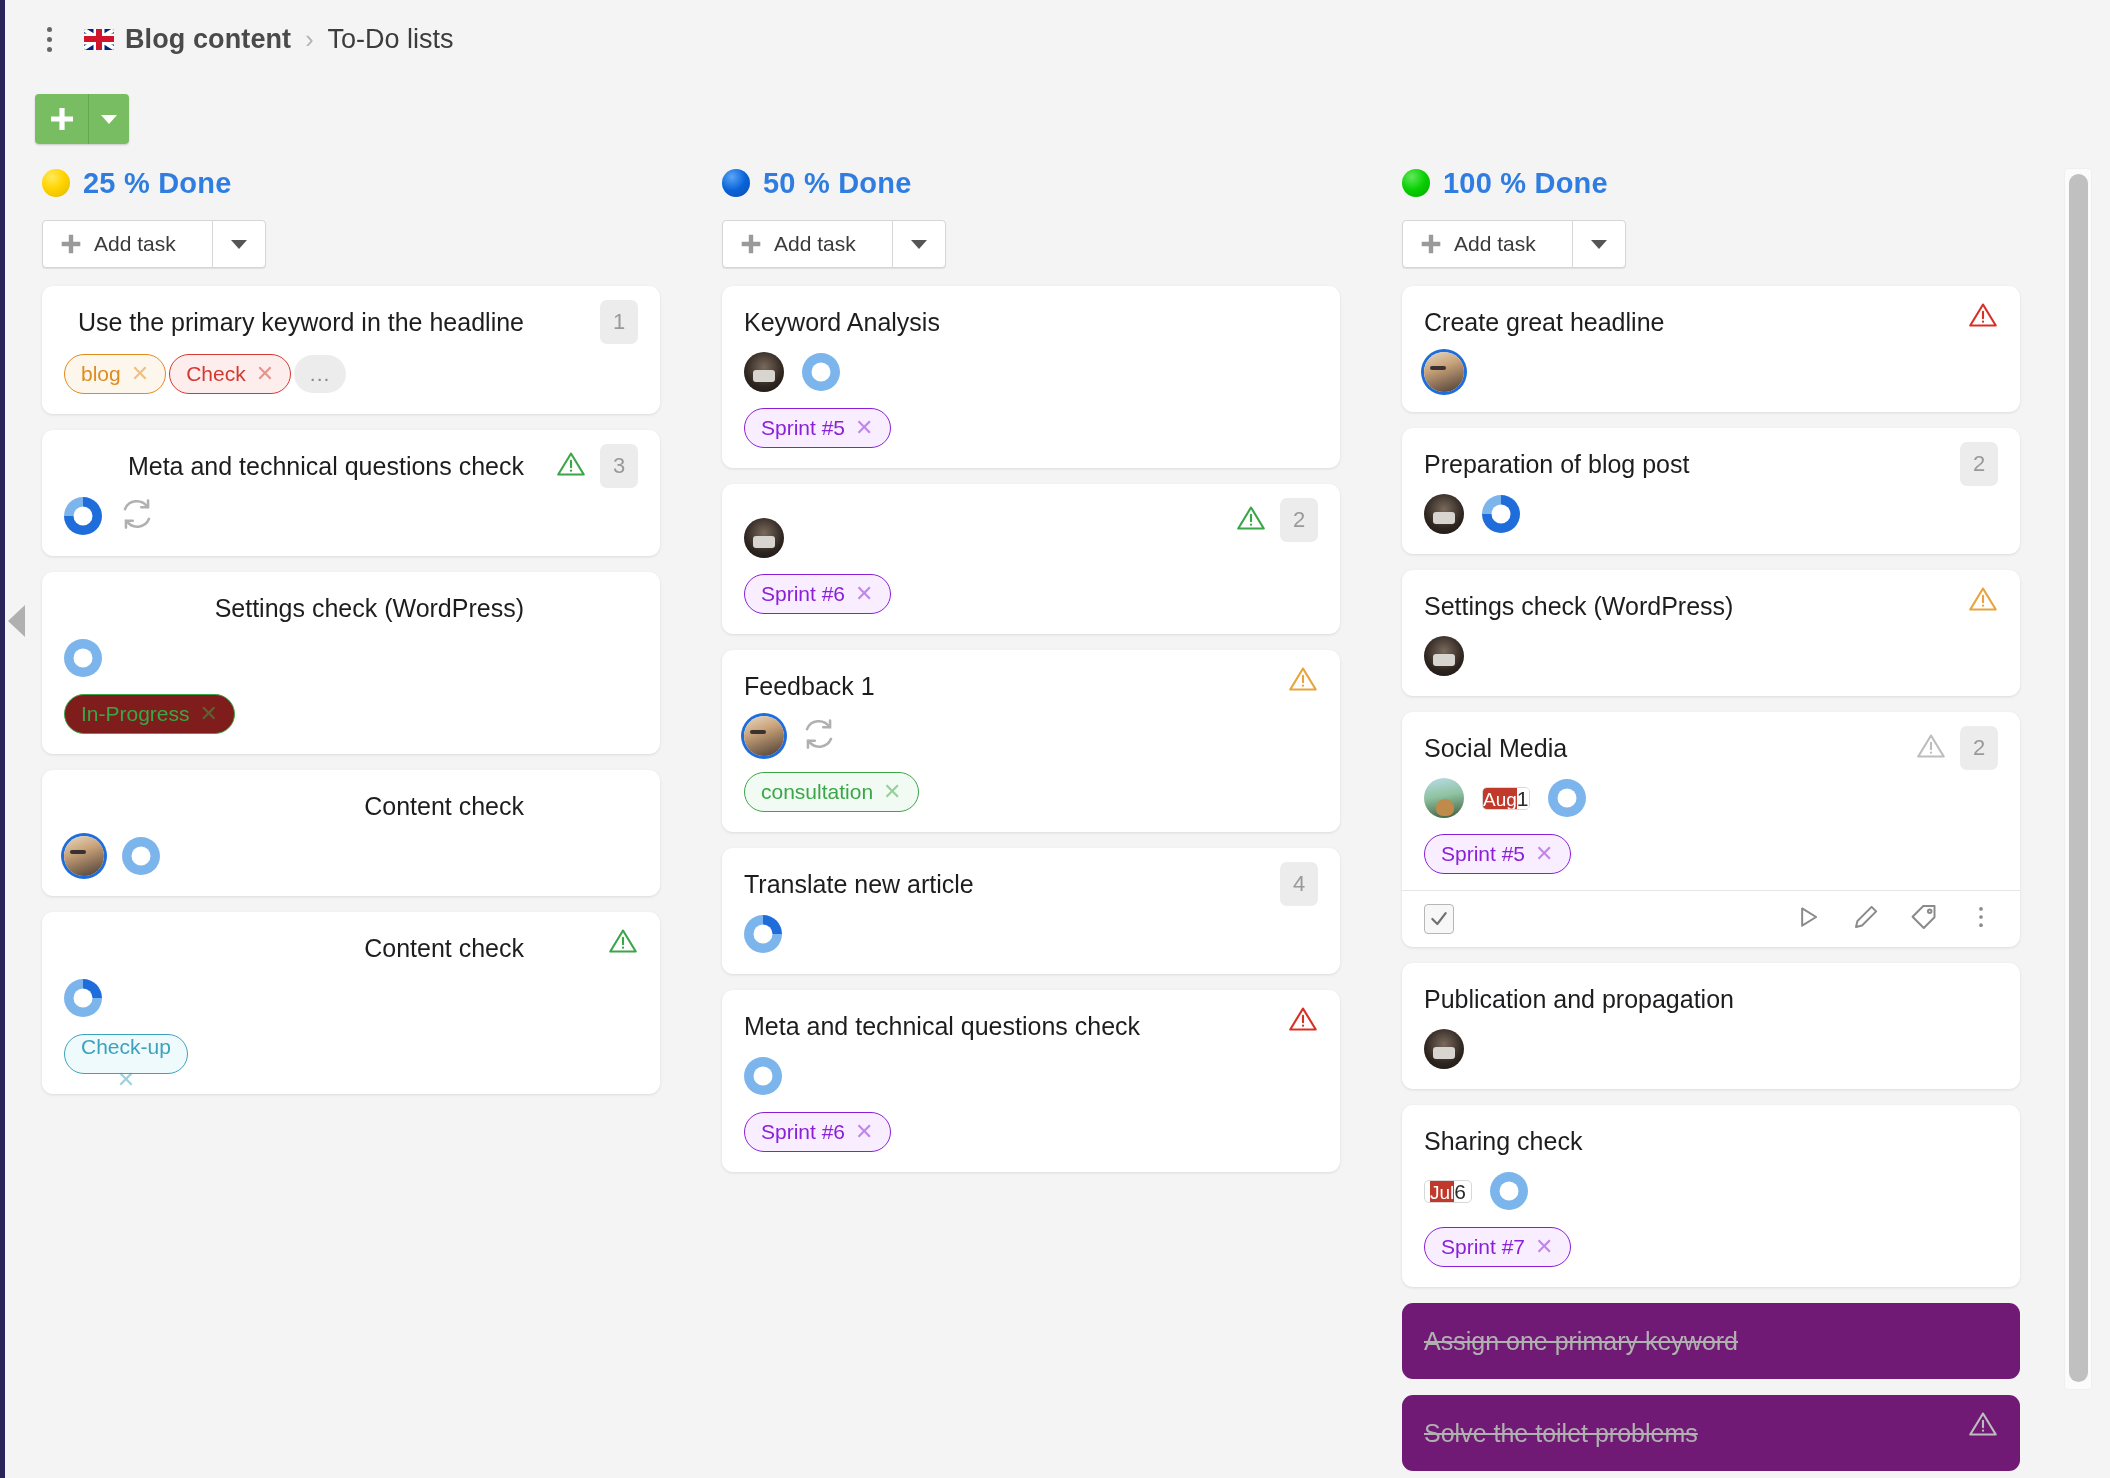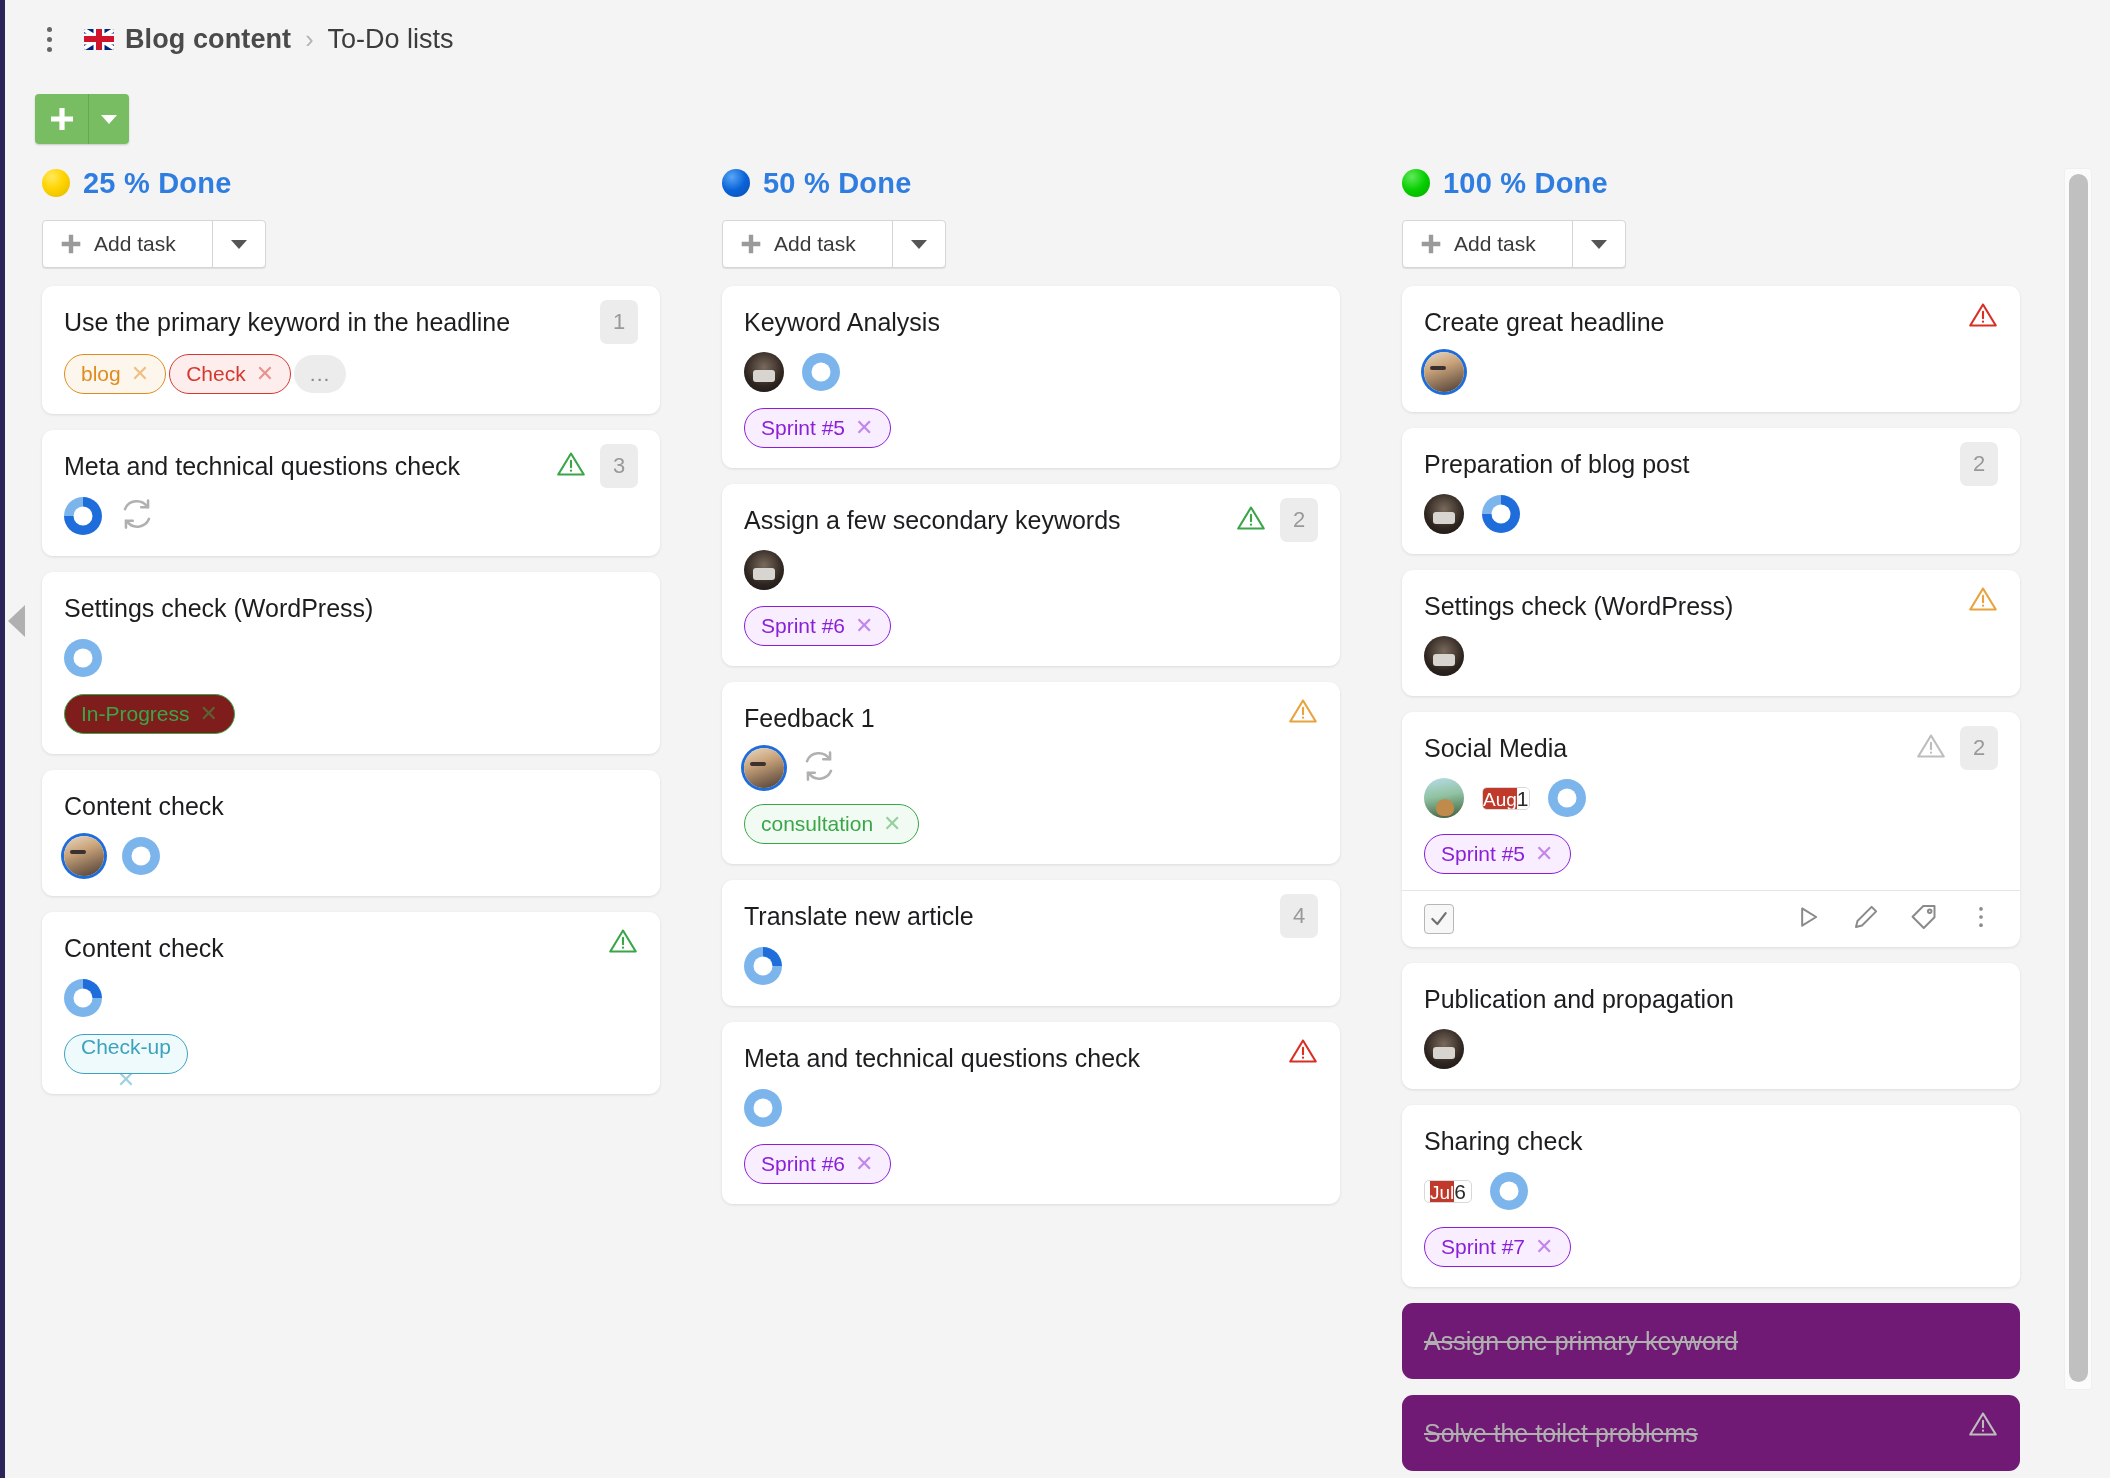--- a/index.html
+++ b/index.html
@@ -66,21 +66,21 @@
   
   .collapse-handle {
     position:absolute; left:8px; top:605px; width:0;height:0;
     border-top:16px solid transparent;border-bottom:16px solid transparent;
     border-right:17px solid #b0b0b0; cursor:pointer;
   }
 
   
   .board { position:absolute; left:0; top:160px; width:2110px; height:1318px; }
   .column { position:absolute; top:0; width:618px; }
-  .col1 { left: 42px; }
+  .col1 { left: 42px; text-align: right; }
   .col2 { left: 722px; }
   .col3 { left: 1402px; }
 
   .col-head { display:flex; align-items:center; gap:13px; height:46px; margin-bottom:14px; }
   .status-dot { width:28px; height:28px; border-radius:50%; flex:none; }
   .dot-yellow { background: radial-gradient(circle at 35% 28%, #ffe95c 0%, #ffd400 45%, #e0b700 100%); }
   .dot-blue   { background: radial-gradient(circle at 35% 28%, #5aa6f5 0%, #0a63d8 50%, #0b4fae 100%); }
   .dot-green  { background: radial-gradient(circle at 35% 28%, #63e85c 0%, #06cf00 50%, #06a800 100%); }
   .col-title { font-size: 29px; font-weight: bold; color: #2f7de1; letter-spacing:.2px; }
 
@@ -325,21 +325,20 @@
           <span class="donut d0"></span>
         </div>
         <div class="tags">
           <span class="tag tag-sprint">
             <span>Sprint #5</span>
             <span class="x">✕</span>
           </span>
         </div>
       </div>
       <div class="card">
-        <div class="card-title">Assign a few secondary keywords</div>
         <div class="card-top-right">
           <span><svg width="30" height="30" viewBox="0 0 24 24" fill="none" stroke="#3aa648" stroke-width="1.7" stroke-linecap="round" stroke-linejoin="round">
               <path d="M12 3.6 1.8 20.4h20.4z"></path>
               <line x1="12" y1="9.5" x2="12" y2="14.5"></line>
               <circle cx="12" cy="17.3" r=".9" fill="#3aa648" stroke="none"></circle>
             </svg></span>
           <span class="count-badge">2</span>
         </div>
         <div class="meta-row">
           <span class="avatar av-dark"></span>

